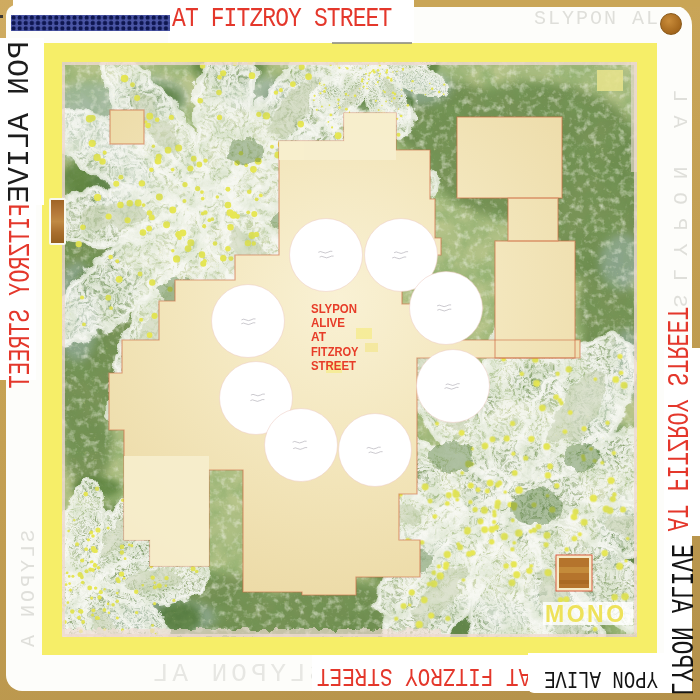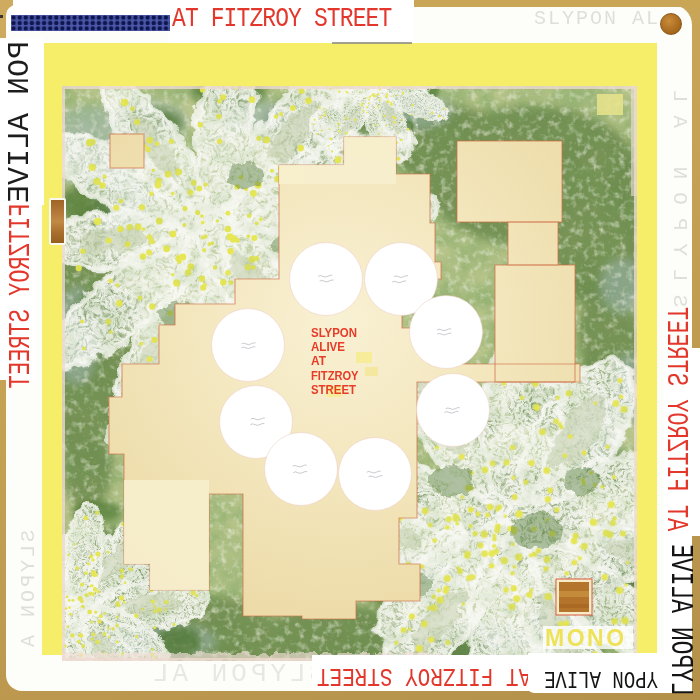--- a/index.html
+++ b/index.html
@@ -9,21 +9,21 @@
 .mono{font-family:"Liberation Mono", monospace;}
 .red{color:#e4372b;}
 .faint{color:rgba(163,163,156,0.33);}
 </style></head>
 <body>
 
 <div class="abs" style="left:6px;top:5px;width:686px;height:686px;background:#fdfdfa;border-radius:10px 20px 16px 16px;"></div>
 
 <div class="abs" style="left:42px;top:43px;width:615px;height:612px;background:#f6ee68;"></div>
 
-<div class="abs" style="left:62px;top:62px;width:524px;height:575px;margin-top:24px;">
+<div class="abs" style="left:62px;top:62px;width:524px;height:575px;">
 <svg width="575" height="575" viewBox="0 0 575 575" xmlns="http://www.w3.org/2000/svg">
 <defs>
 <radialGradient id="beigeG" gradientUnits="userSpaceOnUse" cx="278" cy="235" r="360">
 <stop offset="0" stop-color="#f9f1d4"></stop>
           <stop offset="0.45" stop-color="#f3e6bc"></stop>
           <stop offset="1" stop-color="#ead7a0"></stop>
 </radialGradient>
 <filter id="mot1" x="0" y="0" width="575" height="575" filterUnits="userSpaceOnUse">
 <feTurbulence type="fractalNoise" baseFrequency="0.05" numOctaves="5" seed="11" result="n"></feTurbulence>
 <feColorMatrix in="n" type="matrix" values="0 0 0 0 0.31  0 0 0 0 0.46  0 0 0 0 0.18  2.3 0 0 0 -0.9"></feColorMatrix>

